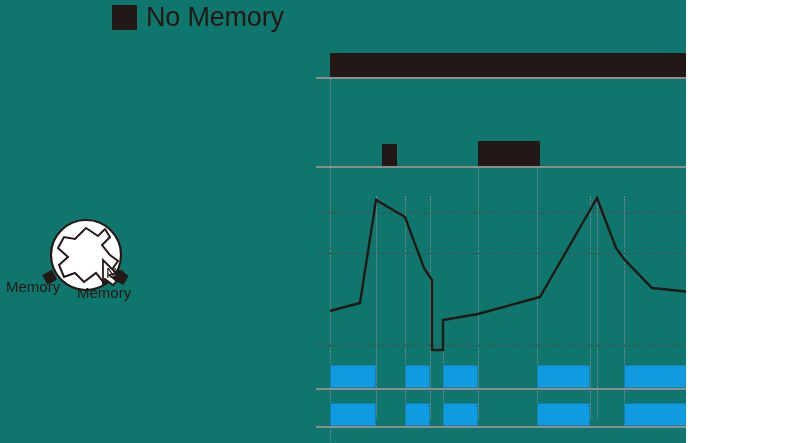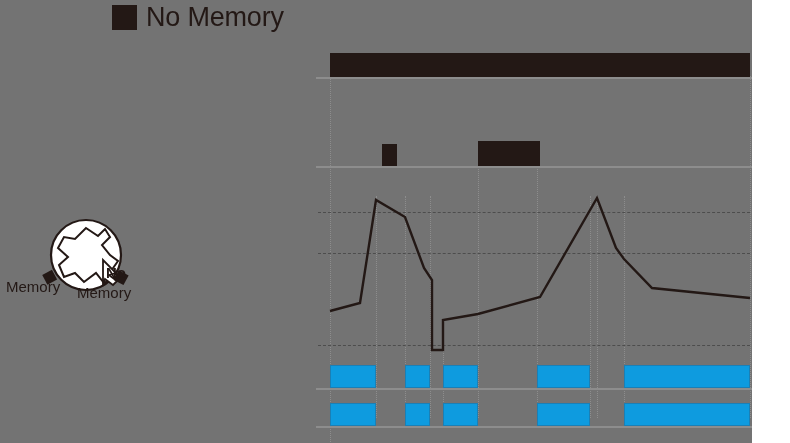--- a/index.html
+++ b/index.html
@@ -7,23 +7,23 @@
     margin: 0;
     padding: 0;
     background: #ffffff;
   }
   body {
     font-family: "Liberation Sans", sans-serif;
     color: #231815;
   }
   #page {
     position: relative;
-    width: 752px;
+    width: 686px;
     height: 443px;
-    background: #737373;
+    background: #0f766e;
     overflow: hidden;
   }
 
   
   #legend {
     position: absolute;
     left: 112px;
     top: 4px;
     display: flex;
     align-items: center;
@@ -51,21 +51,21 @@
     height: 100px;
   }
   #knob .knob-label {
     position: absolute;
     font-size: 15px;
     color: #231815;
     white-space: nowrap;
     line-height: 1.05;
   }
   #knob .lbl-memory { left: 0px; top: 64px; }
-  #knob .lbl-nomemory { left: 100px; top: 50px; text-align: center; font-weight: bold; }
+  #knob .lbl-nomemory { left: 100px; top: 50px; text-align: center; }
   #labels {
     position: absolute;
     left: 0;
     top: 0;
     width: 320px;
     height: 443px;
   }
 
   
   #plot {

